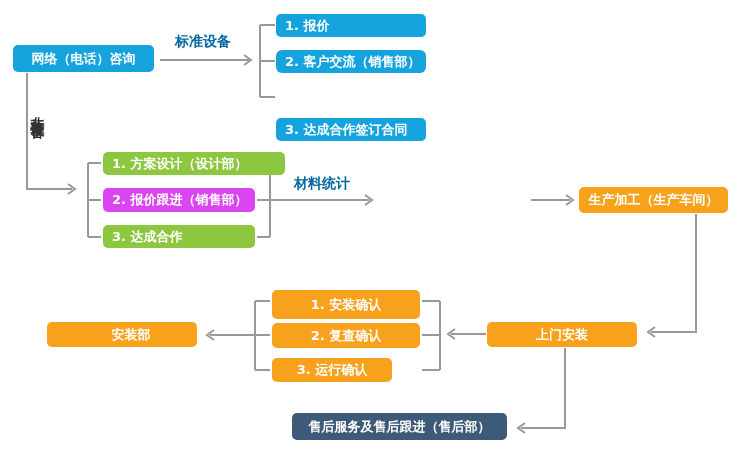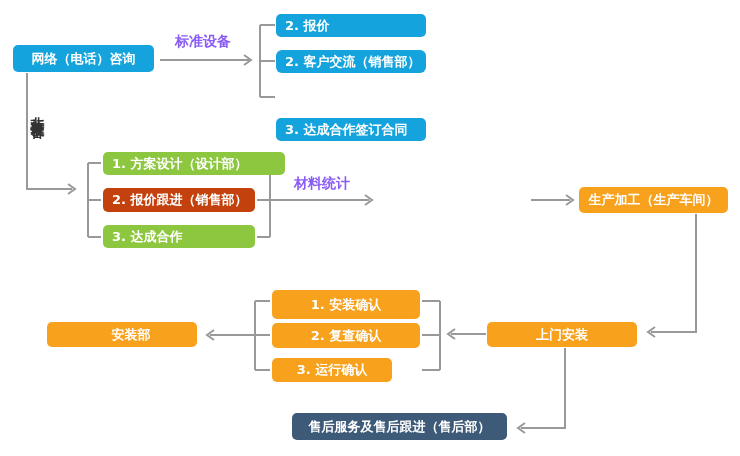--- a/index.html
+++ b/index.html
@@ -15,21 +15,21 @@
   .node{
     position:absolute;
     display:flex;align-items:center;justify-content:center;
     border-radius:5px;
     color:#ffffff;font-weight:bold;font-size:13px;
     white-space:nowrap;box-sizing:border-box;
   }
   .node.la{justify-content:flex-start;padding-left:9px;}
   .elabel{
     position:absolute;
-    font-weight:bold;font-size:14px;color:#8b5cf6;
+    font-weight:bold;font-size:14px;color:#0369a1;
     text-align:center;white-space:nowrap;
   }
   .vlabel{
     position:absolute;
     writing-mode:vertical-rl;text-orientation:upright;
     font-weight:bold;font-size:14px;color:#333333;
     letter-spacing:2px;line-height:1;
   }
 </style>
 </head>
@@ -51,26 +51,26 @@
     <path d="M255 301 V370 M255 301 H270 M255 335 H270 M255 370 H270"></path>
     <path d="M255 335 H210 M214 330 L207 335 L214 340"></path>
     <path d="M565 348 V428 H521 M525 423 L518 428 L525 433"></path>
   </svg>
 
   <div class="elabel" style="left:164px;top:33px;width:78px;">标准设备</div>
   <div class="vlabel" style="left:31px;top:106px;">非标准设备</div>
   <div class="elabel" style="left:285px;top:175px;width:74px;">材料统计</div>
 
   <div class="node" style="left: 13px; top: 45px; width: 141px; height: 27px; background-color: rgb(20, 163, 220);">网络（电话）咨询</div>
-  <div class="node la" style="left: 276px; top: 14px; width: 150px; height: 23px; background-color: rgb(20, 163, 220);">2. 报价</div>
+  <div class="node la" style="left: 276px; top: 14px; width: 150px; height: 23px; background-color: rgb(20, 163, 220);">1. 报价</div>
   <div class="node la" style="left: 276px; top: 50px; width: 150px; height: 23px; background-color: rgb(20, 163, 220); border-radius: 6px;">2. 客户交流（销售部）</div>
   <div class="node la" style="left: 276px; top: 85px; width: 150px; height: 23px; background-color: rgb(20, 163, 220); margin-top: 33px;">3. 达成合作签订合同</div>
 
   <div class="node la" style="left: 103px; top: 152px; width: 182px; height: 23px; background-color: rgb(141, 198, 63);">1. 方案设计（设计部）</div>
-  <div class="node la" style="left: 103px; top: 188px; width: 152px; height: 24px; background-color: #c2410c;">2. 报价跟进（销售部）</div>
+  <div class="node la" style="left: 103px; top: 188px; width: 152px; height: 24px; background-color: #d946ef;">2. 报价跟进（销售部）</div>
   <div class="node la" style="left: 103px; top: 225px; width: 152px; height: 23px; background-color: rgb(141, 198, 63);">3. 达成合作</div>
 
   <div class="node" style="left: 579px; top: 187px; width: 149px; height: 26px; background-color: rgb(247, 161, 28);">生产加工（生产车间）</div>
   <div class="node" style="left: 272px; top: 290px; width: 148px; height: 29px; background-color: rgb(247, 161, 28);">1. 安装确认</div>
   <div class="node" style="left: 272px; top: 323px; width: 148px; height: 25px; background-color: rgb(247, 161, 28);">2. 复查确认</div>
   <div class="node" style="left: 272px; top: 358px; width: 120px; height: 24px; background-color: rgb(247, 161, 28);">3. 运行确认</div>
   <div class="node" style="left: 47px; top: 322px; width: 150px; height: 25px; background-color: rgb(247, 161, 28); padding-left: 18px;">安装部</div>
   <div class="node" style="left: 487px; top: 322px; width: 150px; height: 25px; background-color: rgb(247, 161, 28);">上门安装</div>
 
   <div class="node" style="left: 292px; top: 413px; width: 215px; height: 27px; background-color: rgb(61, 90, 120);">售后服务及售后跟进（售后部）</div>

